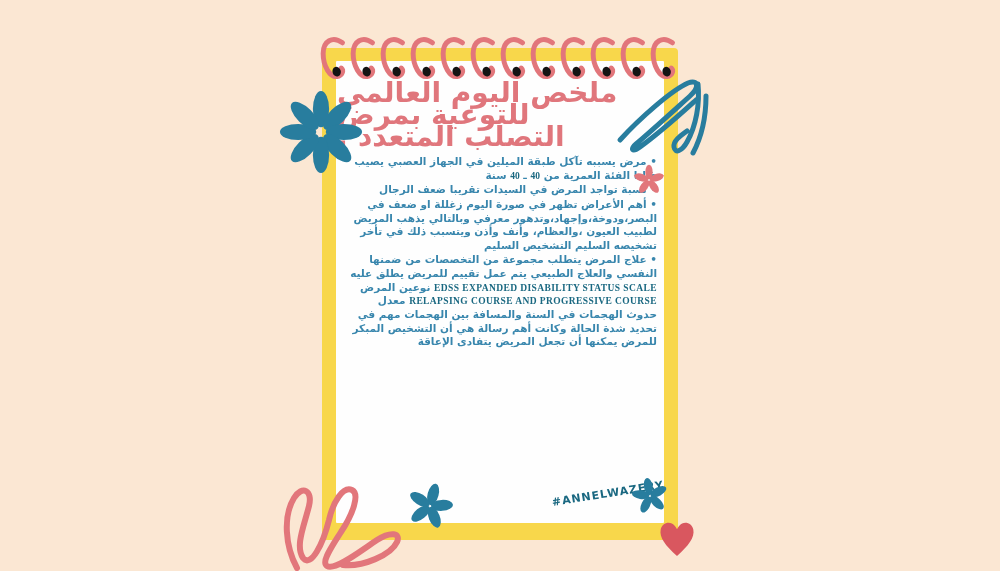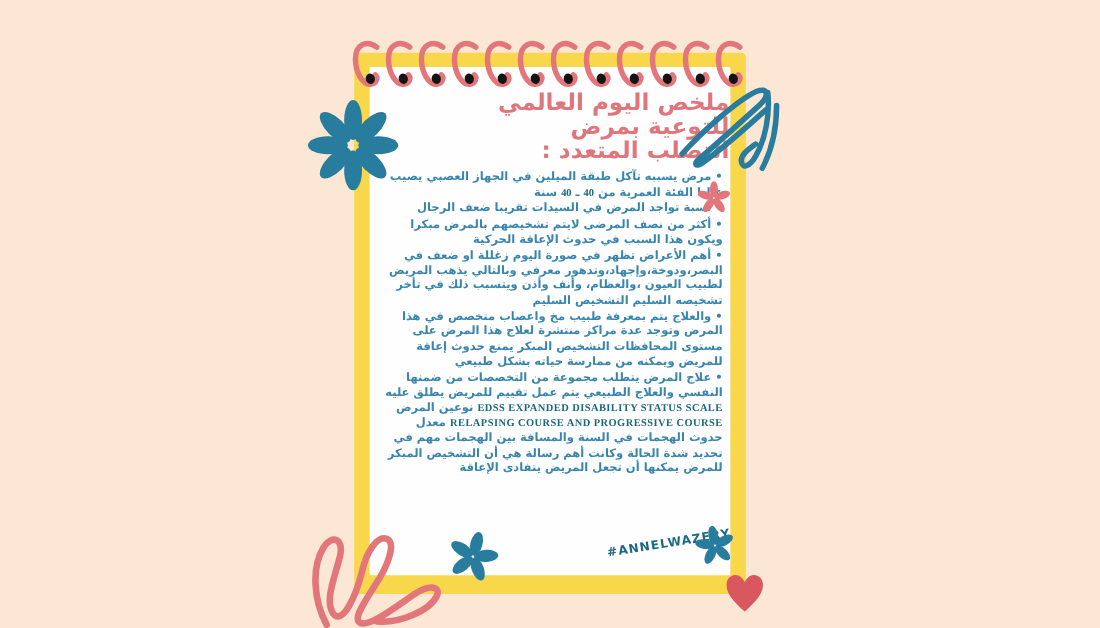--- a/index.html
+++ b/index.html
@@ -11,22 +11,22 @@
   .notepad{
     position:absolute;left:322px;top:48px;width:356px;height:492px;
     background:var(--notepad-yellow,#f8d74b);border-radius:4px;
   }
   .paper{
     position:absolute;left:14px;top:13px;right:14px;bottom:17px;
     background:var(--paper,#fefefe);border-radius:1px;
   }
   .spiral{position:absolute;left:318px;top:33px;}
   .poster-title{
-    position:absolute;left:337px;top:82px;width:326px;text-align:right;
-    color:var(--title-coral,#e0767c);font-weight:bold;font-size:21px;line-height:22px;
+    position:absolute;left:337px;top:82px;width:326px;text-align:left;
+    color:var(--title-coral,#e0767c);font-weight:bold;font-size:28px;line-height:22px;
     direction:rtl;
   }
   ul.bullets{
     position:absolute;left:345px;top:155px;width:312px;margin:0;padding:0;
     list-style:none;direction:rtl;text-align:right;
     color:var(--body-blue,#3886ad);font-size:10.5px;font-weight:bold;line-height:1.3;
   }
   ul.bullets li{margin:0 0 1px 0;}
   ul.bullets li::before{content:"•  ";}
   .en{
@@ -113,23 +113,21 @@
 
   <div class="poster-title">
     <div>ملخص اليوم العالمي</div>
     <div>للتوعية بمرض</div>
     <div>التصلب المتعدد :</div>
   </div>
 
   <ul class="bullets">
       <li><span class="ar">مرض يسببه تآكل طبقة الميلين في الجهاز العصبي يصيب غالبا الفئة العمرية من </span><span class="en">40</span><span class="ar"> ـ </span><span class="en">40</span><span class="ar"> سنة</span></li>
       <li><span class="ar">نسبة تواجد المرض في السيدات تقريبا ضعف الرجال</span></li>
-      <li><span class="ar">أكثر من نصف المرضى لايتم تشخيصهم بالمرض مبكرا ويكون هذا السبب في حدوث الإعاقة الحركية</span></li>
       <li><span class="ar">أهم الأعراض تظهر في صورة اليوم زغللة او ضعف في البصر،ودوخة،وإجهاد،وتدهور معرفي وبالتالي يذهب المريض لطبيب العيون ،والعظام، وأنف وأذن ويتسبب ذلك في تأخر تشخيصه السليم التشخيص السليم</span></li>
-      <li><span class="ar">والعلاج يتم بمعرفة طبيب مخ واعصاب متخصص في هذا المرض وتوجد عدة مراكز منتشرة لعلاج هذا المرض على مستوى المحافظات التشخيص المبكر يمنع حدوث إعاقة للمريض ويمكنه من ممارسة حياته بشكل طبيعي</span></li>
       <li><span class="ar">علاج المرض يتطلب مجموعة من التخصصات من ضمنها النفسي والعلاج الطبيعي يتم عمل تقييم للمريض يطلق عليه </span><span class="en">EDSS EXPANDED DISABILITY STATUS SCALE</span><span class="ar"> نوعين المرض </span><span class="en">RELAPSING COURSE AND PROGRESSIVE COURSE</span><span class="ar"> معدل حدوث الهجمات في السنة والمسافة بين الهجمات مهم في تحديد شدة الحالة وكانت أهم رسالة هي أن التشخيص المبكر للمرض يمكنها أن تجعل المريض يتفادى الإعاقة</span></li>
     </ul>
 
   <div class="hashtag">#ANNELWAZERY</div>
 
   <svg class="decor teal" style="left:279px;top:90px" width="84" height="84">
       <use href="#flower8" width="84" height="84"></use>
     </svg>
 
   <svg class="decor teal" style="left:612px;top:76px" width="100" height="95">

